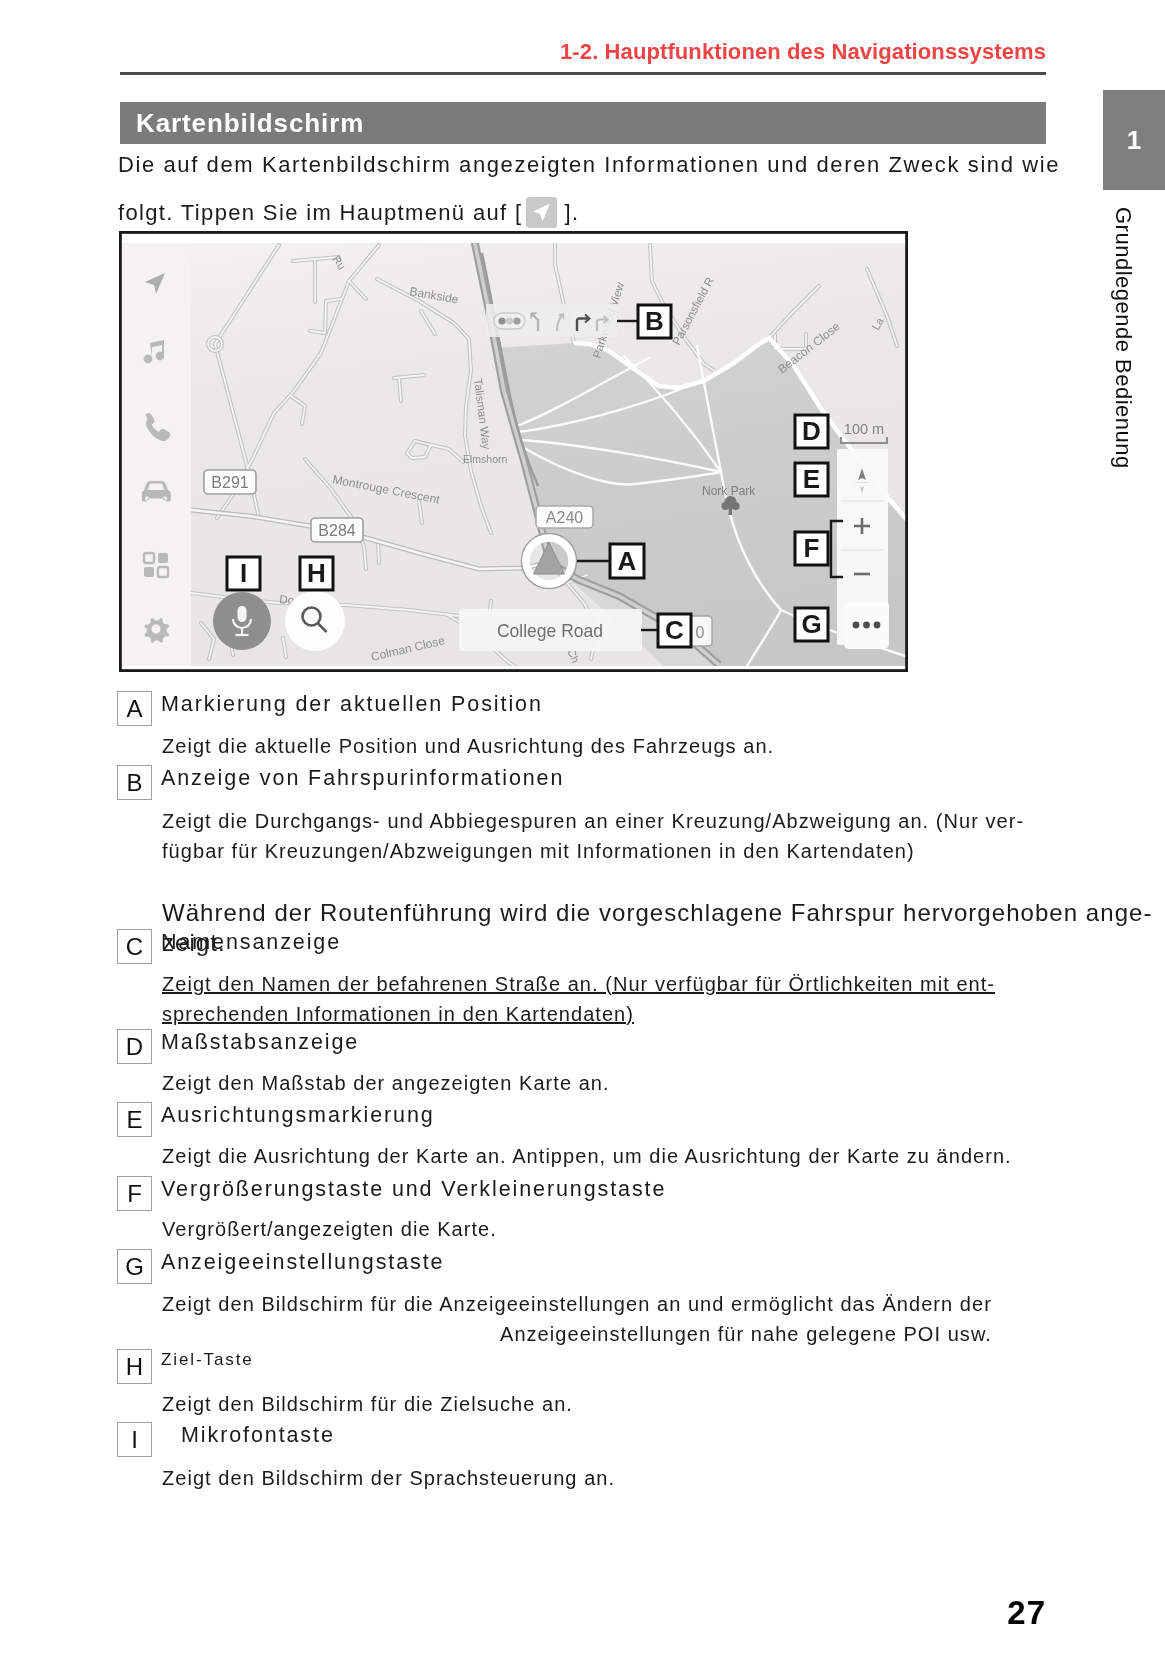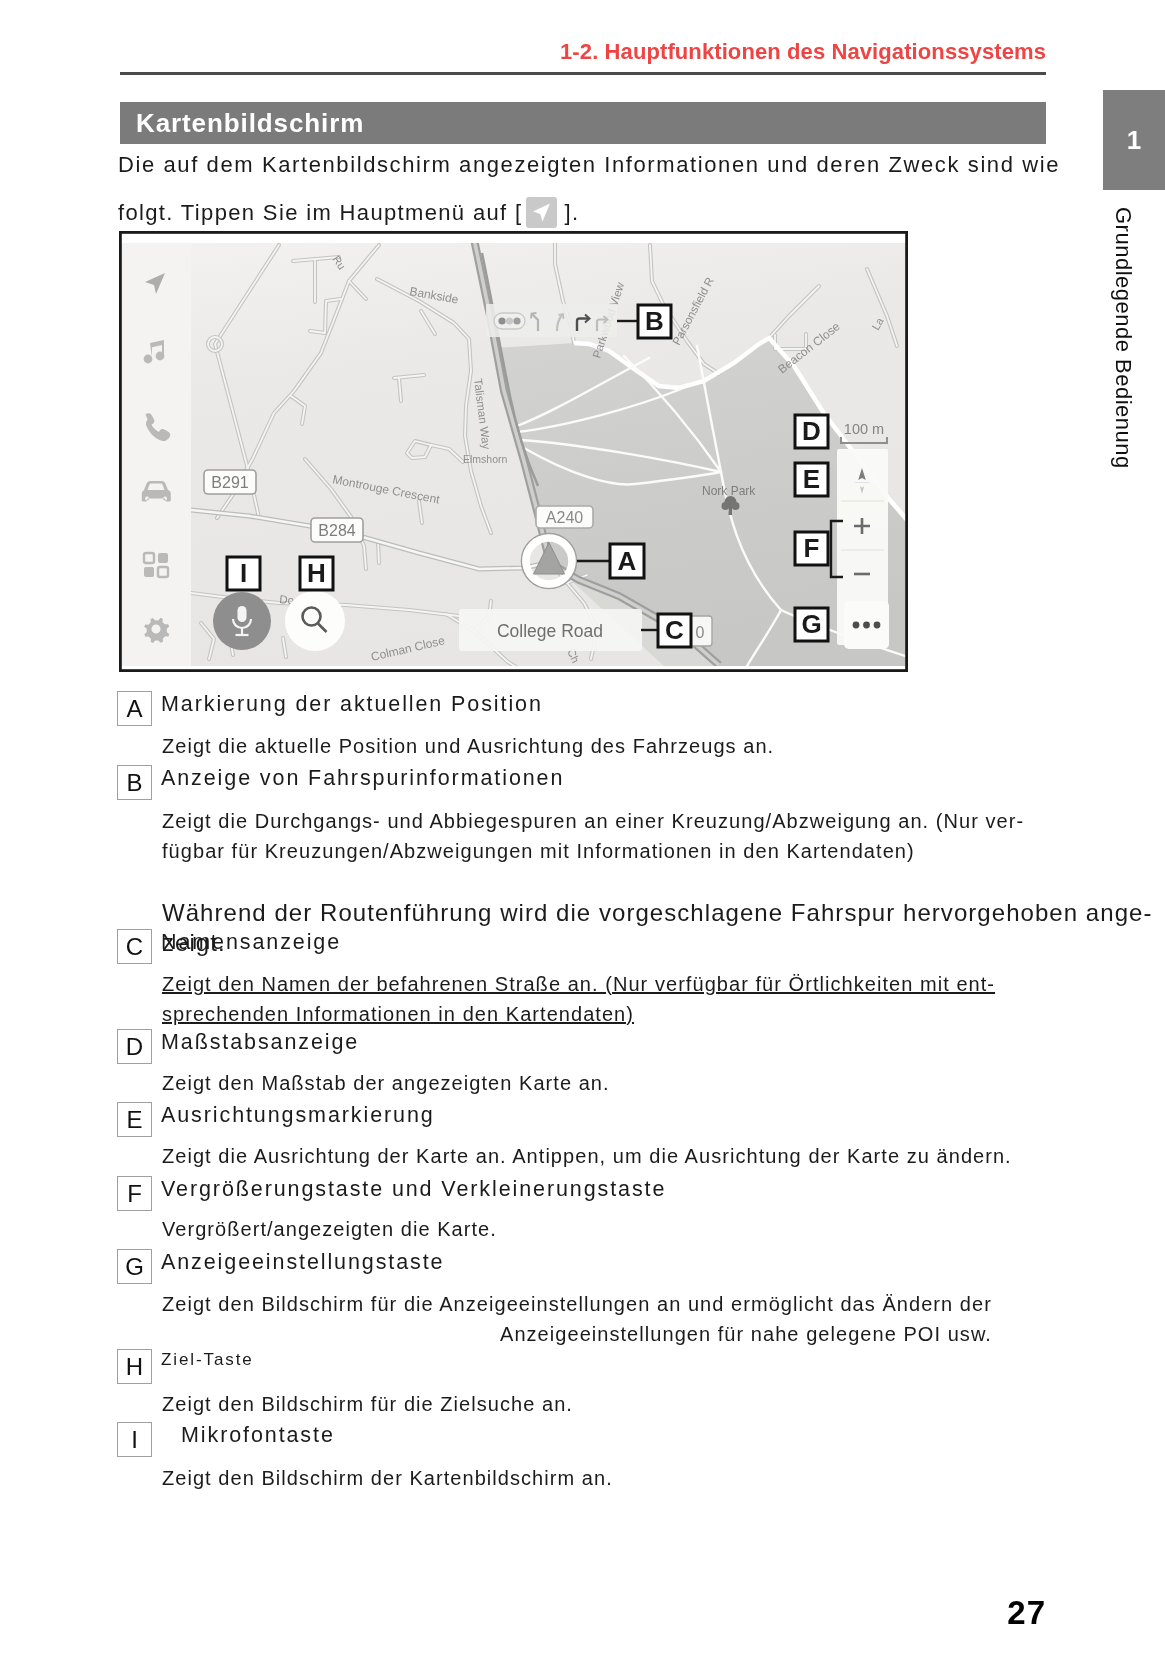--- a/index.html
+++ b/index.html
@@ -333,15 +333,15 @@
 <div class="abs" style="left:117px;top:1249px;width:33px;height:33px;border:1px solid #a0a0a0;font-size:24px;text-align:center;line-height:33px;color:#111;">G</div>
 <div class="abs" style="left:161px;top:1250px;font-size:21.5px;letter-spacing:1.9px;">Anzeigeeinstellungstaste</div>
 <div class="abs" style="left:162px;top:1289px;font-size:20px;letter-spacing:1.05px;line-height:30px;text-align:right;">Zeigt den Bildschirm für die Anzeigeeinstellungen an und ermöglicht das Ändern der<br>Anzeigeeinstellungen für nahe gelegene POI usw.</div>
 
 <div class="abs" style="left:117px;top:1349px;width:33px;height:33px;border:1px solid #a0a0a0;font-size:24px;text-align:center;line-height:33px;color:#111;">H</div>
 <div class="abs" style="left:161px;top:1350px;font-size:17px;letter-spacing:1.9px;">Ziel-Taste</div>
 <div class="abs" style="left:162px;top:1389px;font-size:20px;letter-spacing:1.05px;line-height:30px;">Zeigt den Bildschirm für die Zielsuche an.</div>
 
 <div class="abs" style="left:117px;top:1422px;width:33px;height:33px;border:1px solid #a0a0a0;font-size:24px;text-align:center;line-height:33px;color:#111;">I</div>
 <div class="abs" style="left:155px;top:1423px;font-size:21.5px;letter-spacing:1.9px;margin-left:26px;">Mikrofontaste</div>
-<div class="abs" style="left:162px;top:1463px;font-size:20px;letter-spacing:1.05px;line-height:30px;">Zeigt den Bildschirm der Kartenbildschirm an.</div>
+<div class="abs" style="left:162px;top:1463px;font-size:20px;letter-spacing:1.05px;line-height:30px;">Zeigt den Bildschirm der Sprachsteuerung an.</div>
 
 <div class="abs" style="left:946px;top:1594px;width:100px;text-align:right;font-size:33px;letter-spacing:1px;font-weight:bold;color:#000;">27</div>
 
 </body></html>

